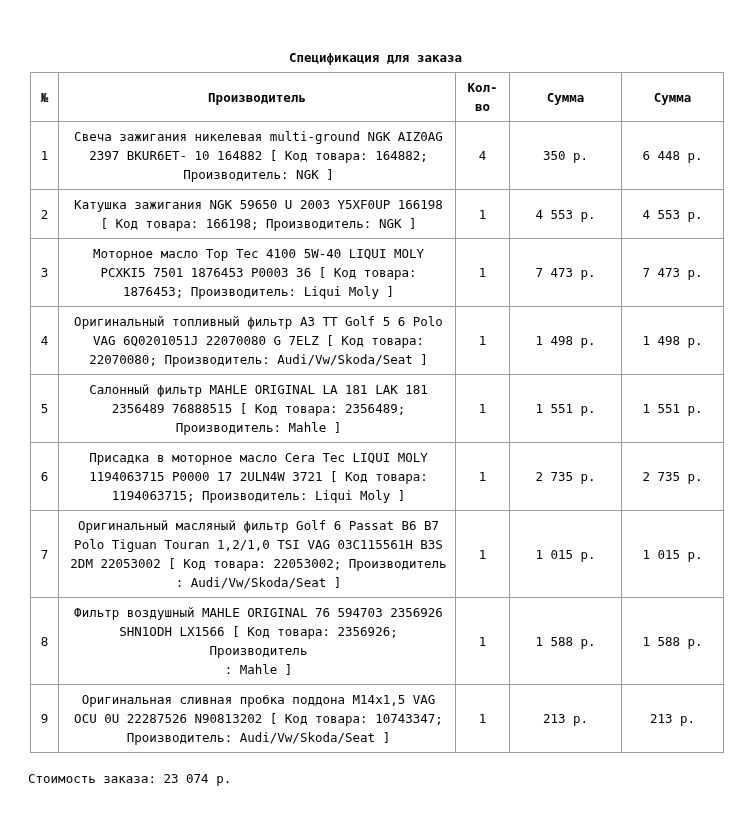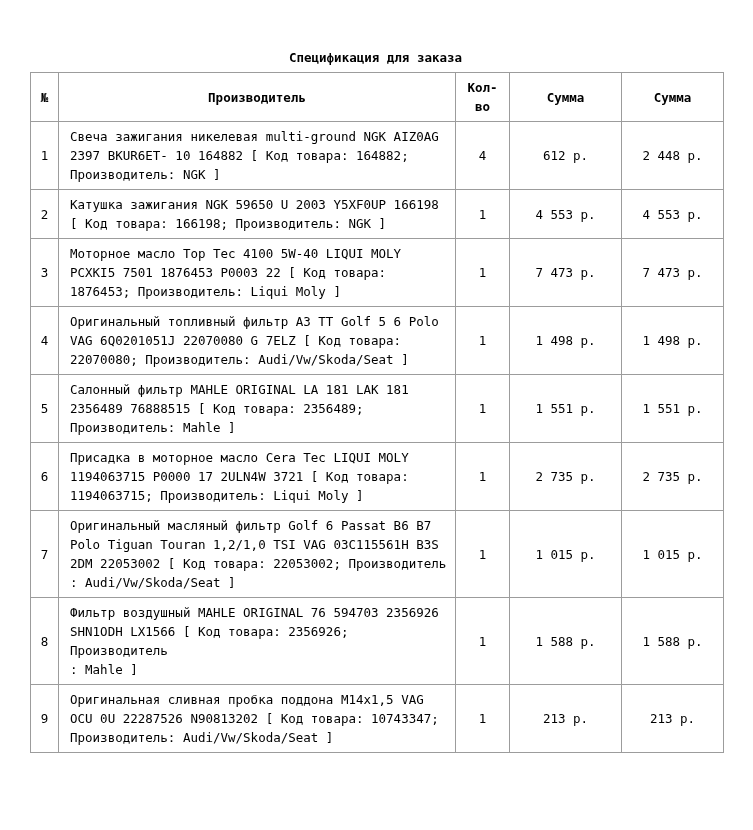--- a/index.html
+++ b/index.html
@@ -32,21 +32,21 @@
     font-size: 12.5px;
   }
   th {
     font-weight: bold;
     text-align: center;
     padding: 5px 2px;
   }
   th.col-qty { padding: 5px 6px; text-align: center; }
   td { padding: 5px 2px; text-align: center; }
   td.cell-name {
-    text-align: left;
+    text-align: center;
     white-space: pre-line;
     padding-left: 11px;
     padding-right: 8px;
   }
   col.c-num   { width: 28px; }
   col.c-name  { width: 397px; }
   col.c-qty   { width: 54px; }
   col.c-price { width: 112px; }
   col.c-sum   { width: 102px; }
   .footer {
@@ -79,35 +79,35 @@
         <th class="col-sum">Сумма</th>
       </tr>
     </thead>
     <tbody id="rows-body">
         <tr>
           <td class="cell-num">1</td>
           <td class="cell-name">Свеча зажигания никелевая multi-ground NGK AIZ0AG
 2397 BKUR6ET- 10 164882 [ Код товара: 164882;
 Производитель: NGK ]</td>
           <td class="cell-qty">4</td>
-          <td class="cell-price">612 р.</td>
-          <td class="cell-sum">2 448 р.</td>
+          <td class="cell-price">350 р.</td>
+          <td class="cell-sum">6 448 р.</td>
         </tr>
         <tr>
           <td class="cell-num">2</td>
           <td class="cell-name">Катушка зажигания NGK 59650 U 2003 Y5XF0UP 166198
 [ Код товара: 166198; Производитель: NGK ]</td>
           <td class="cell-qty">1</td>
           <td class="cell-price">4 553 р.</td>
           <td class="cell-sum">4 553 р.</td>
         </tr>
         <tr>
           <td class="cell-num">3</td>
           <td class="cell-name">Моторное масло Top Tec 4100 5W-40 LIQUI MOLY
-PCXKI5 7501 1876453 P0003 22 [ Код товара:
+PCXKI5 7501 1876453 P0003 36 [ Код товара:
 1876453; Производитель: Liqui Moly ]</td>
           <td class="cell-qty">1</td>
           <td class="cell-price">7 473 р.</td>
           <td class="cell-sum">7 473 р.</td>
         </tr>
         <tr>
           <td class="cell-num">4</td>
           <td class="cell-name">Оригинальный топливный фильтр A3 TT Golf 5 6 Polo
 VAG 6Q0201051J 22070080 G 7ELZ [ Код товара:
 22070080; Производитель: Audi/Vw/Skoda/Seat ]</td>
@@ -157,14 +157,17 @@
           <td class="cell-name">Оригинальная сливная пробка поддона M14x1,5 VAG
 OCU 0U 22287526 N90813202 [ Код товара: 10743347;
 Производитель: Audi/Vw/Skoda/Seat ]</td>
           <td class="cell-qty">1</td>
           <td class="cell-price">213 р.</td>
           <td class="cell-sum">213 р.</td>
         </tr>
       </tbody>
   </table>
 
+  <div class="footer">
+    <span>Стоимость заказа: 23 074 р.</span>
+  </div>
 
 </div>
 
 </body></html>

